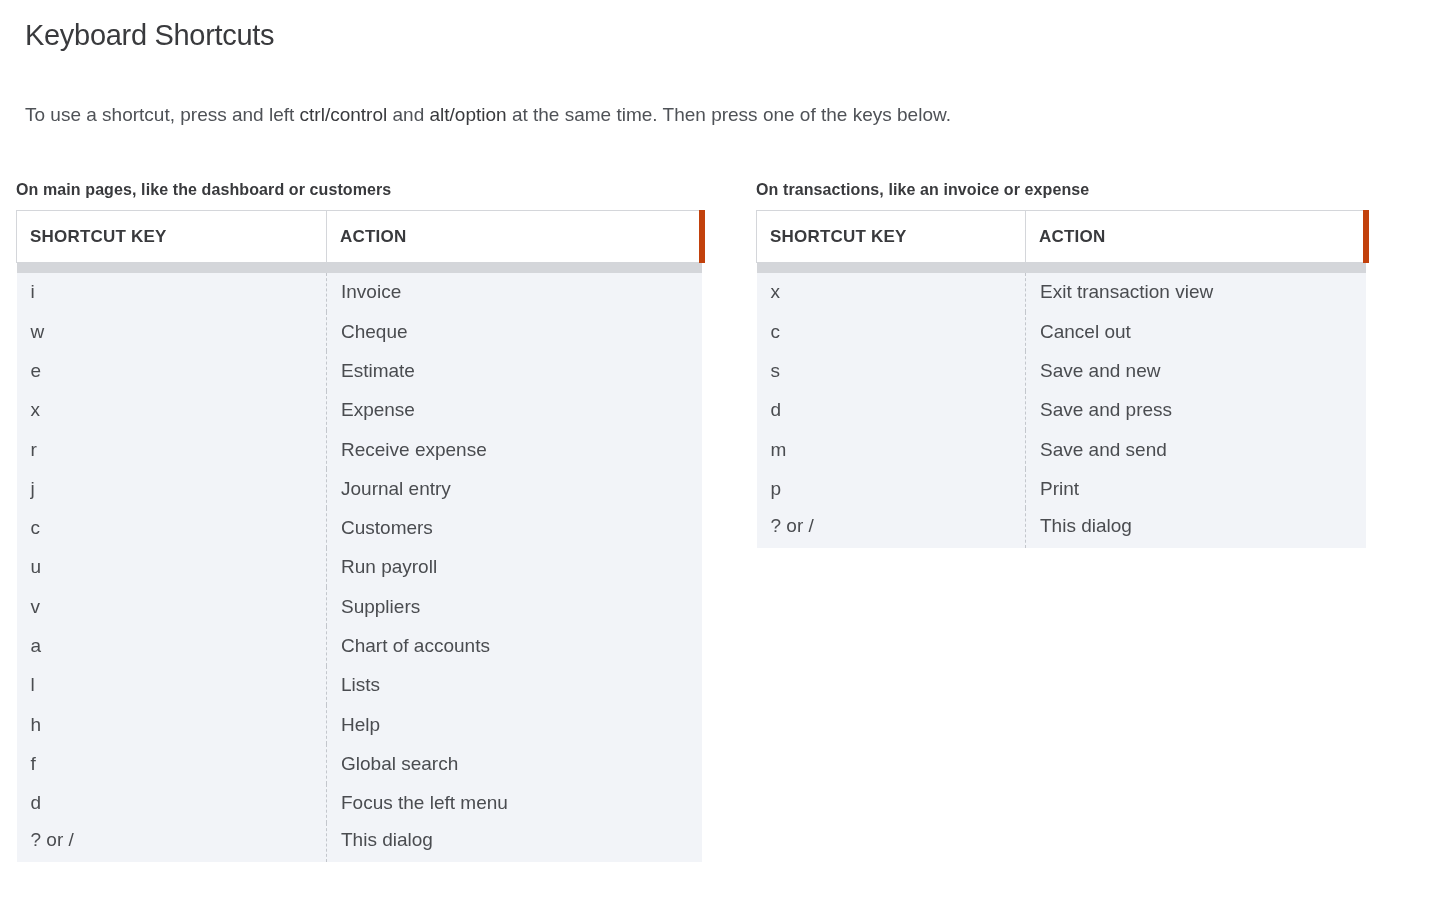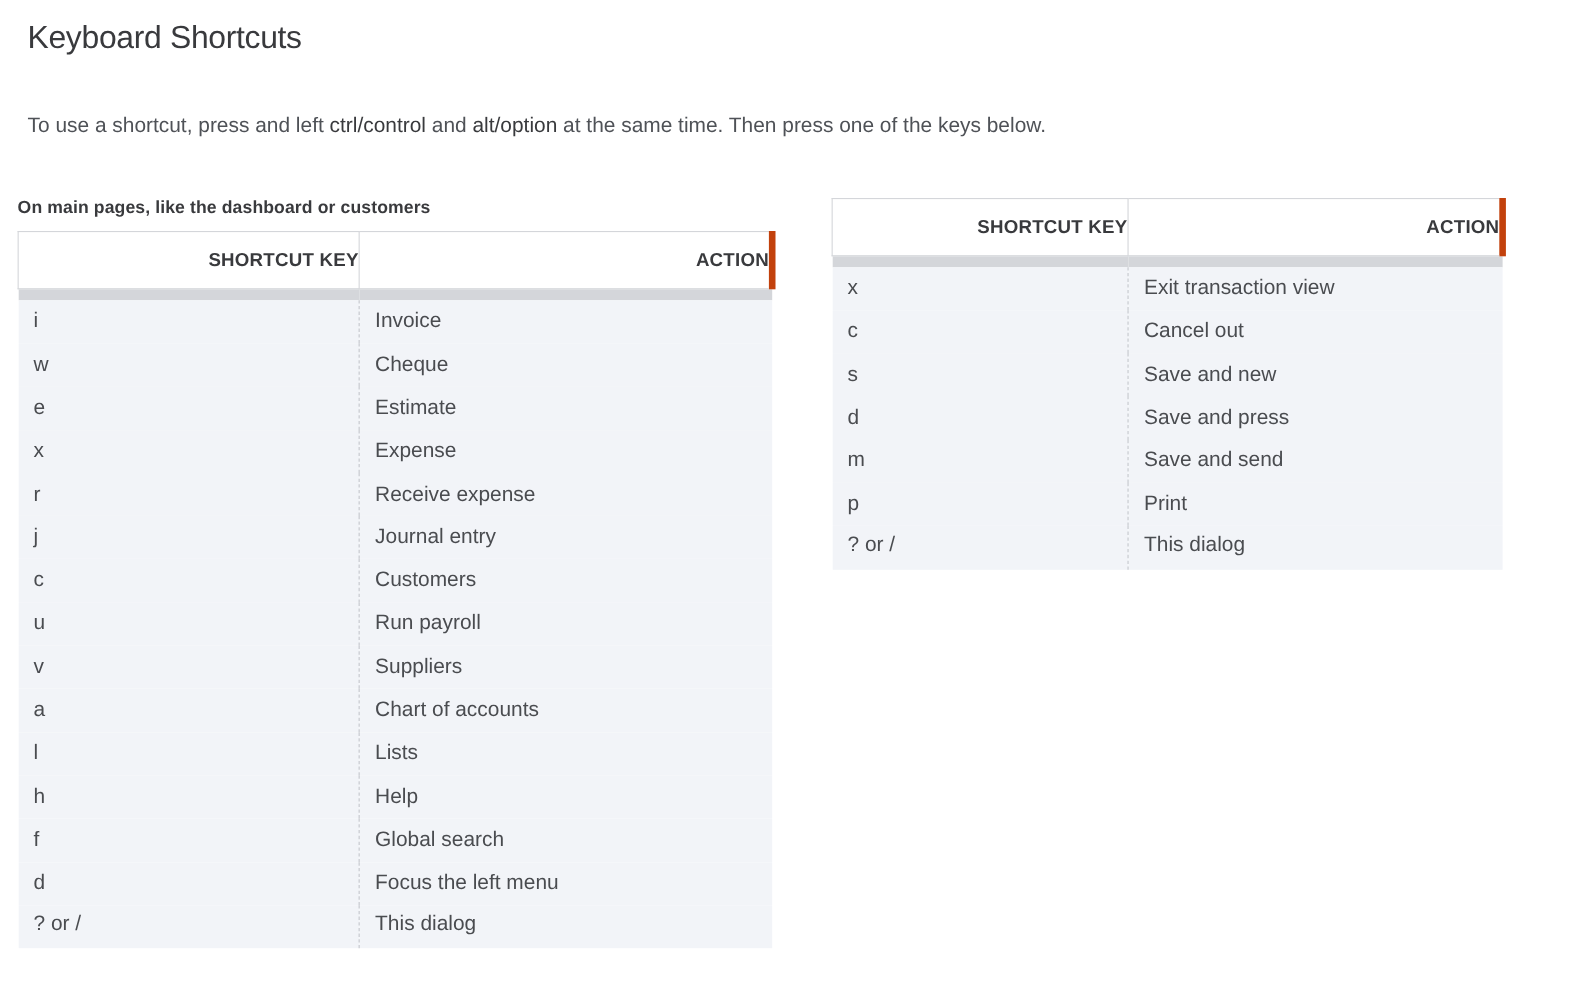--- a/index.html
+++ b/index.html
@@ -74,21 +74,21 @@
   
   .shortcut-table thead th {
     background: #ffffff;
     border-top: 1px solid #d4d6da;
     border-bottom: 1px solid #d4d6da;
     font-size: 17px;
     font-weight: 700;
     color: #393a3d;
     text-transform: uppercase;
     letter-spacing: 0.2px;
-    text-align: right;
+    text-align: left;
     height: 52px;
     padding: 0 0 0 13px;
     vertical-align: middle;
   }
   .shortcut-table thead th.col-key {
     border-left: 1px solid #d4d6da;
     border-right: 1px solid #d4d6da;
   }
   .shortcut-table thead th.col-action {
     border-right: 6px solid #c2410c;
@@ -210,20 +210,21 @@
           </tr>
           <tr>
             <td class="cell-key">? or /</td>
             <td class="cell-action">This dialog</td>
           </tr>
         </tbody>
     </table>
   </div>
 
   <div class="table-block right">
+    <div class="section-label">On transactions, like an invoice or expense</div>
 
     <table class="shortcut-table">
       <thead>
         <tr>
           <th class="col-key">SHORTCUT KEY</th>
           <th class="col-action">ACTION</th>
         </tr>
         <tr class="band">
           <td></td>
           <td></td>

